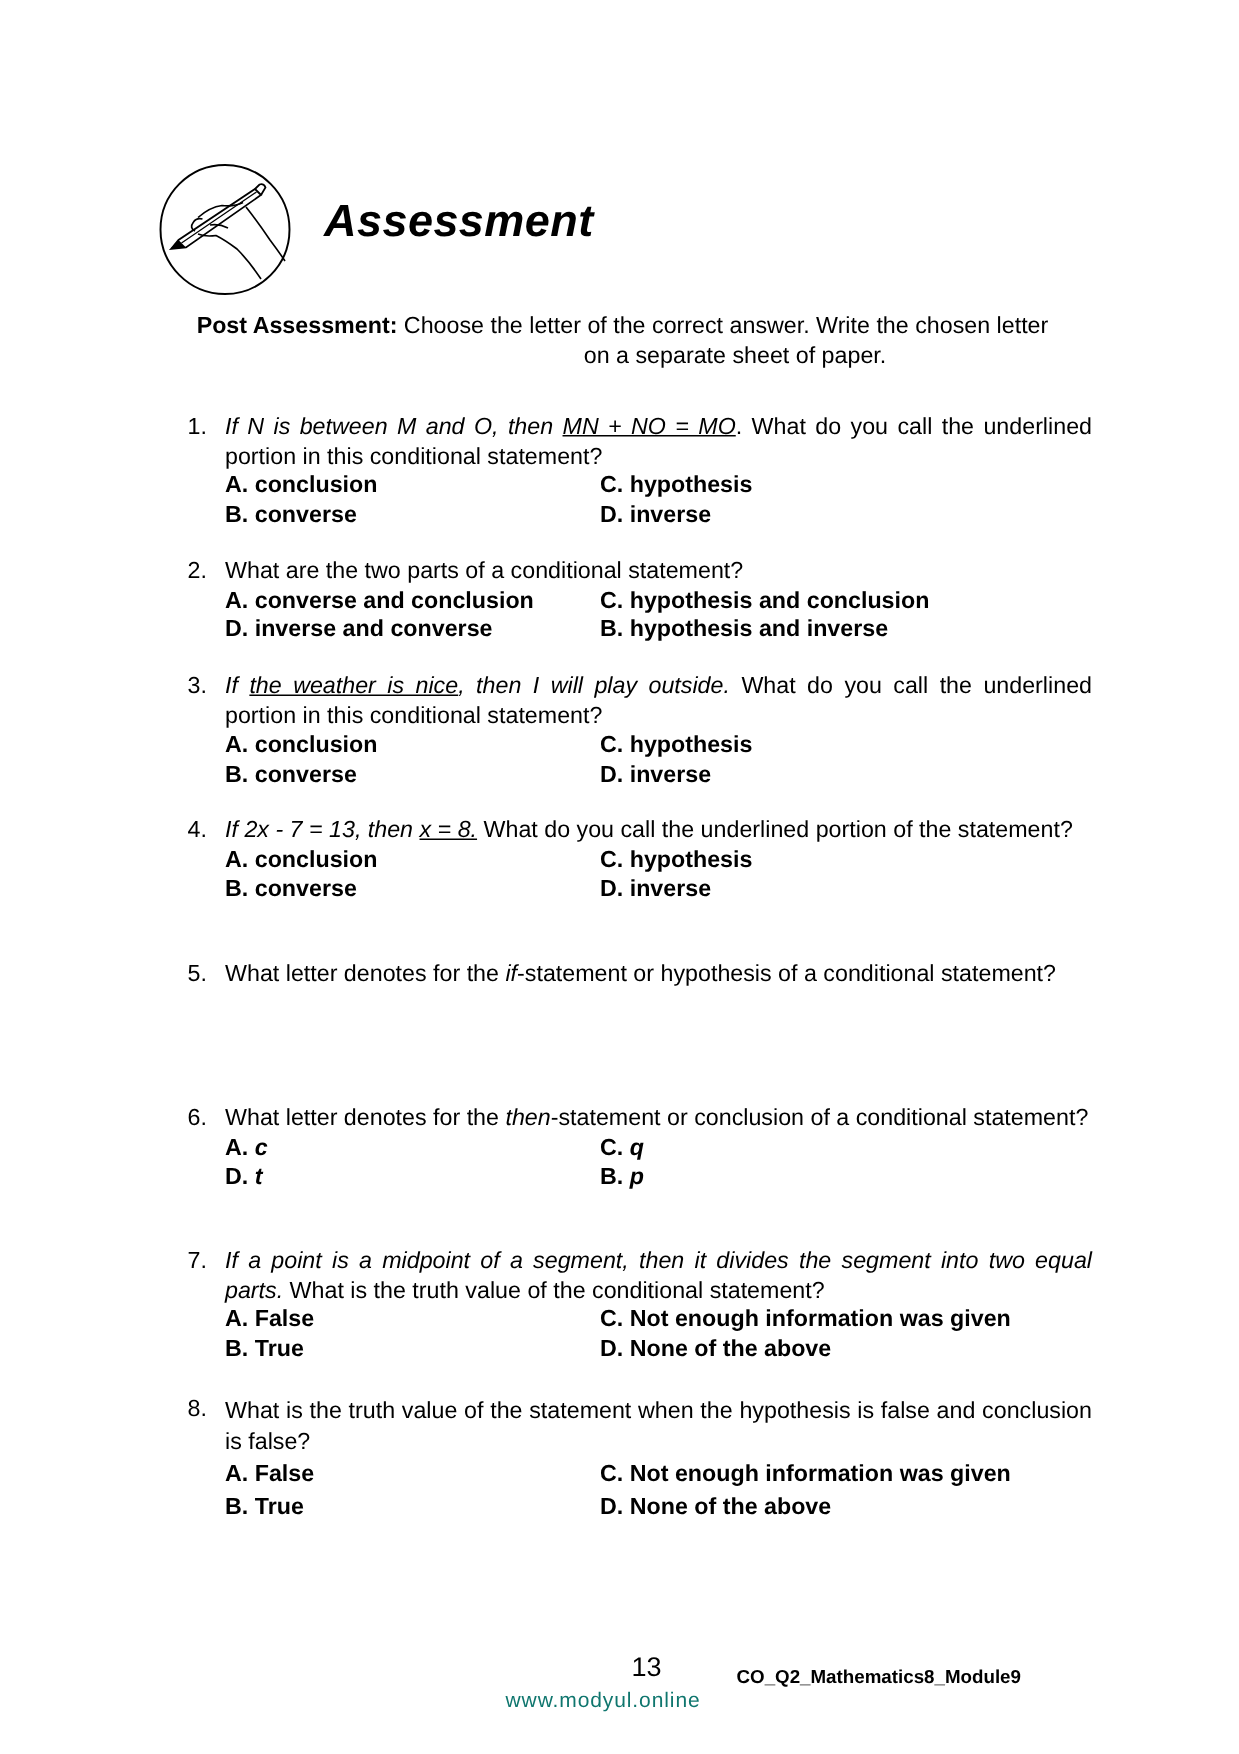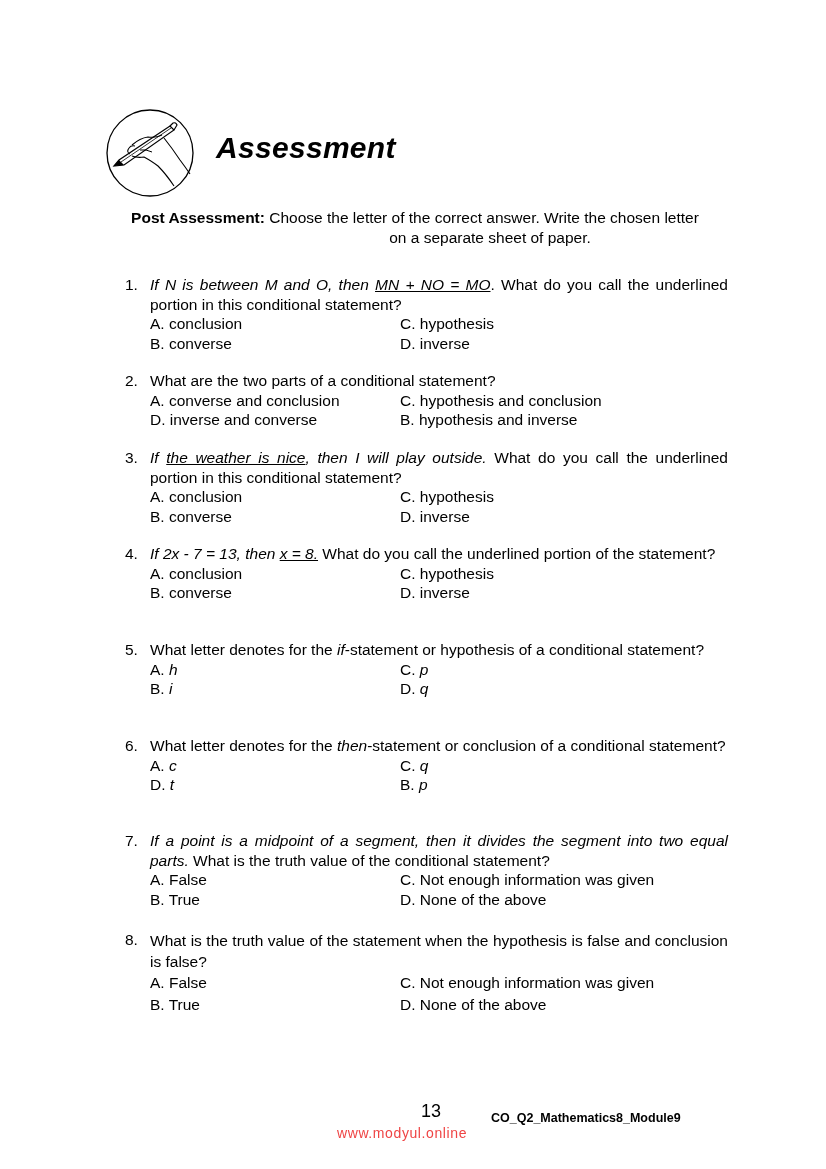--- a/index.html
+++ b/index.html
@@ -28,33 +28,34 @@
   .instr .line1 { white-space: nowrap; }
   .instr .line2 { padding-left: 150px; }
   .q {
     position: absolute; left: 125px; width: 603px; line-height: 19.5px;
   }
   .q .num { position: absolute; left: 0; top: 0; }
   .q .stem { margin-left: 25px; text-align: justify; }
   .q .opts {
     margin-left: 25px; display: grid;
     grid-template-columns: 250px 1fr;
+    font-weight: bold;
   }
   .q8 .stem { line-height: 21px; }
   .q8 .opts { line-height: 22px; }
   i { font-style: italic; }
   .u { text-decoration: underline; }
   .page-num {
     position: absolute; left: 405px; top: 1101px; font-size: 18px; margin-left: 16px;
   }
   .code {
     position: absolute; left: 491px; top: 1111px; font-size: 12.5px; font-weight: bold; text-align: center;
   }
   .watermark {
-    position: absolute; left: 337px; top: 1125px; font-size: 14px; color: #ef4444;
+    position: absolute; left: 337px; top: 1125px; font-size: 14px; color: #0f766e;
     letter-spacing: 0.6px;
   }
 </style>
 </head>
 <body>
 
 <div class="icon-wrap">
   <svg width="94" height="90" viewBox="0 0 94 90">
     <circle cx="46" cy="45" r="43" fill="none" stroke="#000" stroke-width="1.3"></circle>
 
@@ -118,26 +119,20 @@
     <span>A. conclusion</span>
     <span>C. hypothesis</span>
     <span>B. converse</span>
     <span>D. inverse</span>
   </div>
 </div>
 
 <div class="q" style="top:640px">
   <span class="num">5.</span>
   <div class="stem"><span>What letter denotes for the </span><i>if</i><span>-statement or hypothesis of a conditional statement?</span></div>
-  <div class="opts">
-    <span><span>A. </span><i>h</i></span>
-    <span><span>C. </span><i>p</i></span>
-    <span><span>B. </span><i>i</i></span>
-    <span><span>D. </span><i>q</i></span>
-  </div>
 </div>
 
 <div class="q" style="top:736px">
   <span class="num">6.</span>
   <div class="stem"><span>What letter denotes for the </span><i>then</i><span>-statement or conclusion of a conditional statement?</span></div>
   <div class="opts">
     <span><span>A. </span><i>c</i></span>
     <span><span>C. </span><i>q</i></span>
     <span><span>D. </span><i>t</i></span>
     <span><span>B. </span><i>p</i></span>

